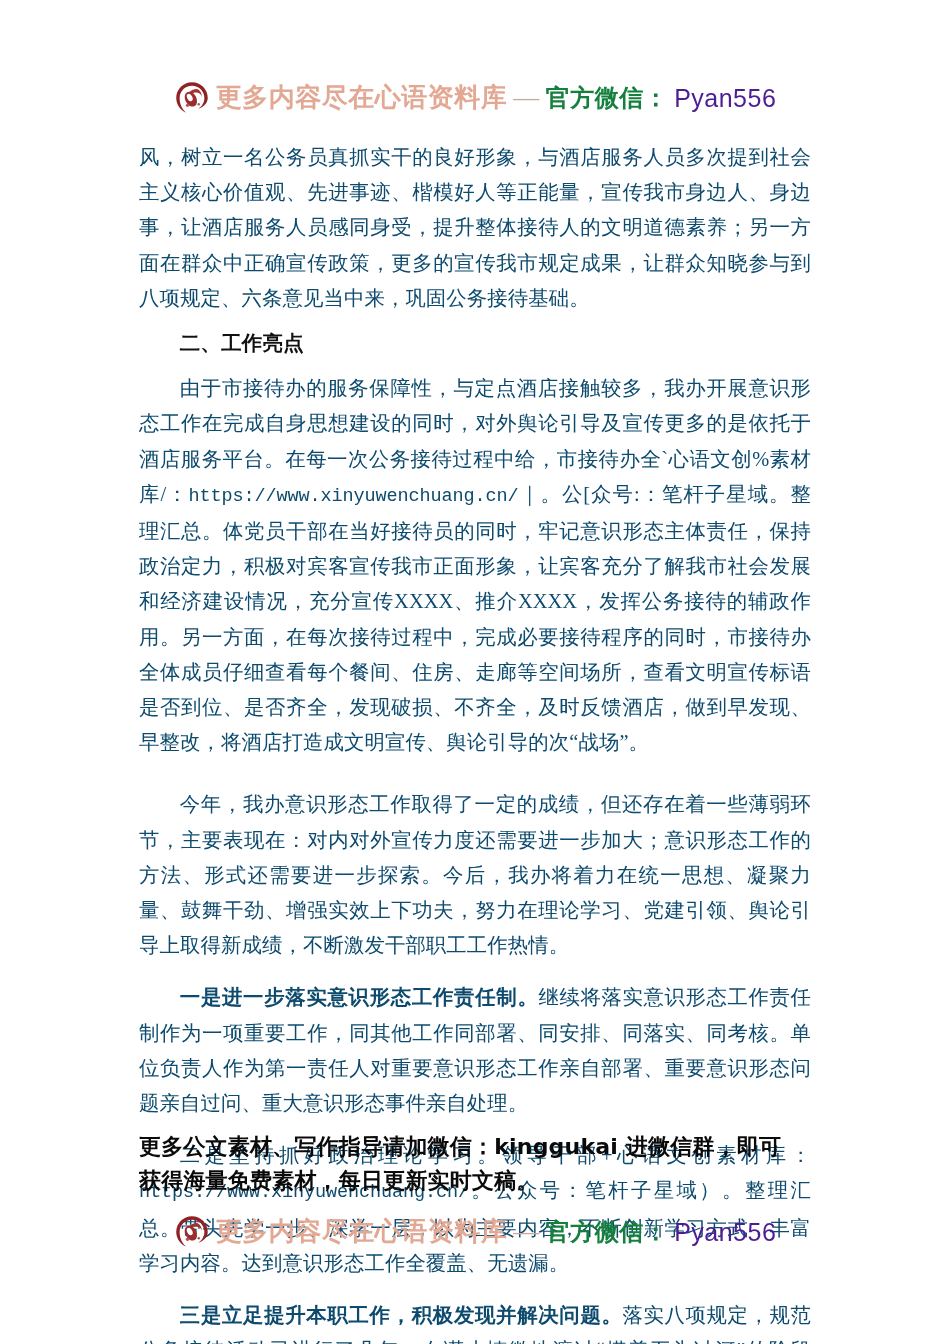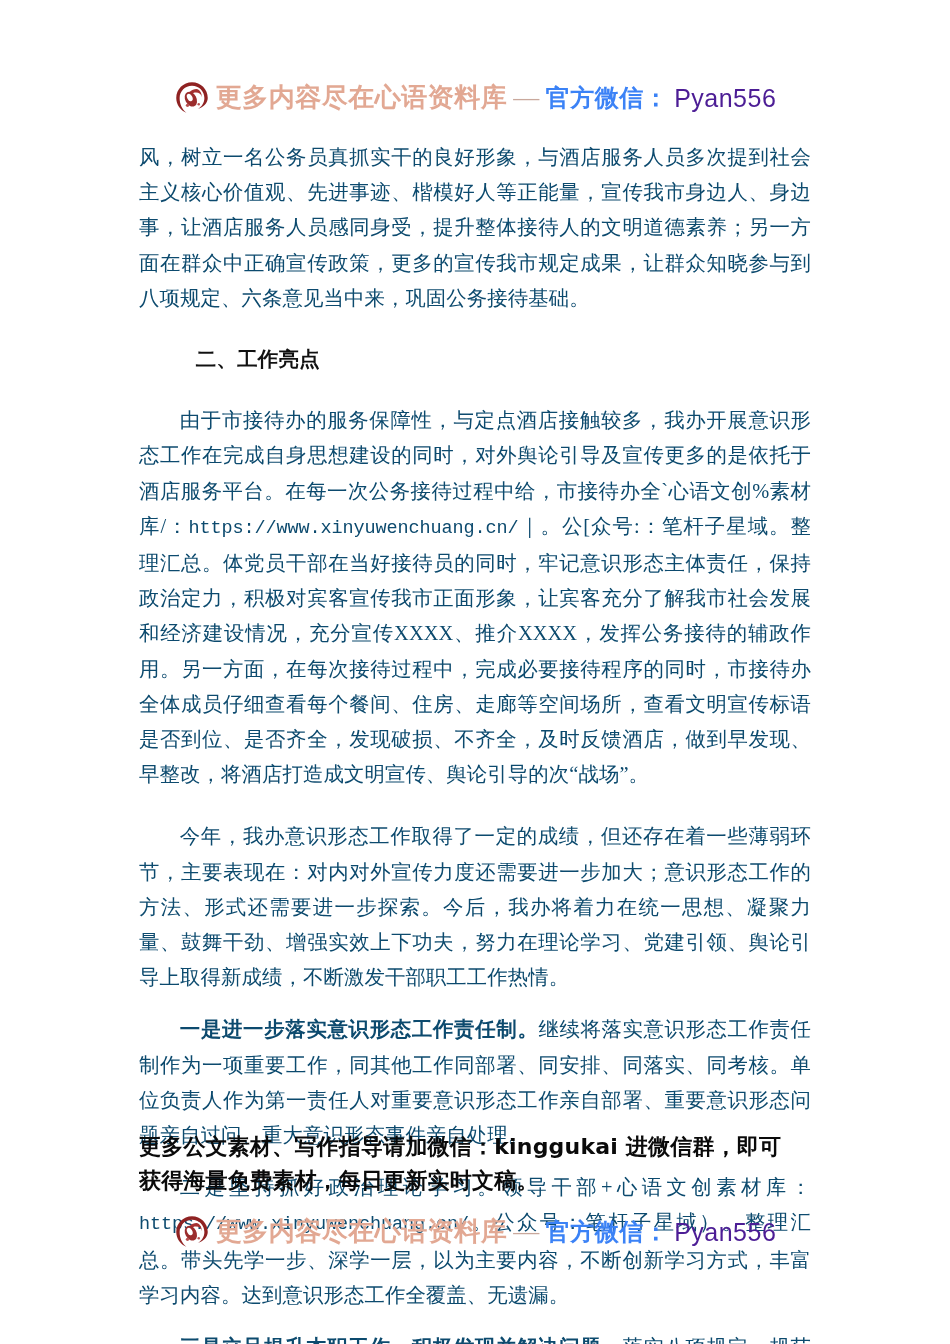--- a/index.html
+++ b/index.html
@@ -49,21 +49,21 @@
     font-family: "Liberation Serif", "DejaVu Serif", serif;
     font-size: 26px;
     line-height: 1;
     letter-spacing: 0.5px;
     white-space: nowrap;
     font-weight: 600;
     text-align: center;
   }
   .wm-a { color: #e2a893; }
   .wm-dash { color: #c9a89c; font-weight: 400; }
-  .wm-b { color: #3b82f6; font-size: 24px; font-weight: 600; }
+  .wm-b { color: #15803d; font-size: 24px; font-weight: 600; }
   .wm-c {
     color: #4c1d95;
     font-family: "Liberation Sans", sans-serif;
     font-size: 25px;
     font-weight: 400;
     letter-spacing: 0.5px;
   }
 
   
   .doc-body {
@@ -80,21 +80,21 @@
     color: #0c4a6e;
     text-align: justify;
     text-justify: inter-character;
     text-indent: 2em;
     letter-spacing: 0.1px;
     font-family: "Liberation Serif", "DejaVu Serif", serif;
   }
   p.para.noindent { text-indent: 0; }
 
   h2.heading {
-    margin: 16px;
+    margin: 0;
     font-size: 20.4px;
     line-height: 35.2px;
     color: #111111;
     font-weight: bold;
     text-indent: 2em;
     letter-spacing: 0.3px;
     font-family: "Liberation Sans", "DejaVu Sans", sans-serif;
   }
 
   .spacer-sm { height: 10px; }

